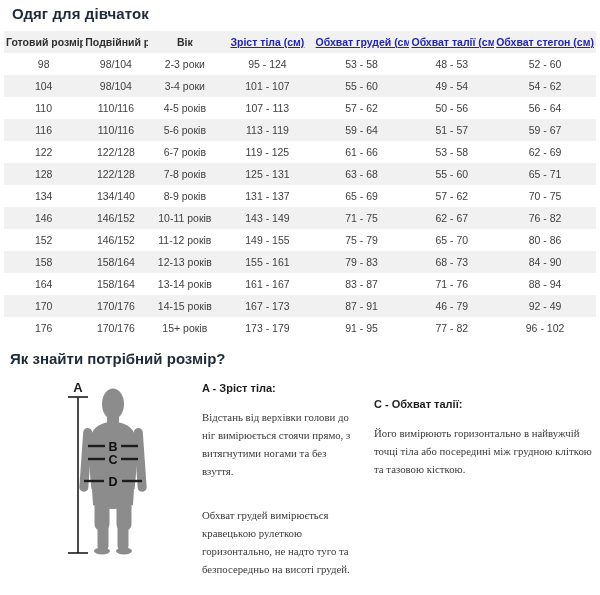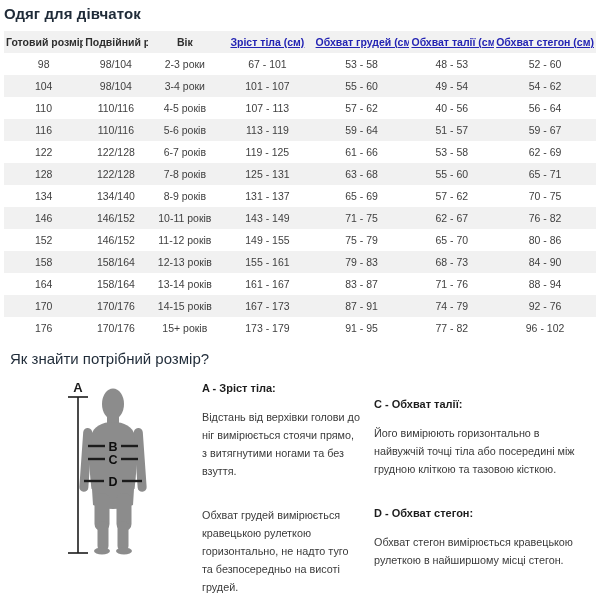--- a/index.html
+++ b/index.html
@@ -18,21 +18,21 @@
     font-family: "Liberation Sans", sans-serif;
     color: var(--text);
     overflow: hidden;
   }
   .page { padding: 5px 4px 0 4px; }
 
   .page-title {
     font-size: 15px;
     font-weight: bold;
     color: var(--heading);
-    margin: 0 0 9px 0;
+    margin: 0 0 9px 8px;
     letter-spacing: 0.1px;
   }
 
   table.size-table {
     width: 100%;
     border-collapse: collapse;
     table-layout: fixed;
     font-size: 10.5px;
   }
   table.size-table th, table.size-table td {
@@ -50,38 +50,38 @@
   a.col-link {
     color: var(--link);
     text-decoration: underline;
     font-weight: bold;
     cursor: pointer;
     text-align: center;
   }
 
   .section-title {
     font-size: 15px;
-    font-weight: normal;
+    font-weight: bold;
     color: var(--heading);
     margin: 11px 0 0 6px;
   }
 
   .guide-row { display: flex; margin-top: 12px; }
   .diagram-wrap { flex: none; width: 186px; padding-left: 56px; padding-top: 2px; }
   .guide-col { font-size: 10.8px; line-height: 18px; }
   .guide-col-left { flex: none; width: 158px; margin-left: 12px; }
   .guide-col-right { flex: 1; margin-left: 14px; padding-top: 16px; padding-right: 4px; }
   .guide-item + .guide-item { margin-top: 26px; }
   .guide-heading {
     font-size: 11px;
     font-weight: bold;
     color: #1d1d1d;
     margin-bottom: 11px;
   }
-  .guide-text { color: #3a3a3a; }
+  .guide-text { color: #3a3a3a; font-family: Liberation Serif, serif; }
 
   svg.body-diagram { display: block; }
 </style>
 </head>
 <body>
 
 <div class="page">
 
   <h1 class="page-title">Одяг для дівчаток</h1>
 
@@ -104,41 +104,41 @@
         <th><a class="col-link" href="#">Обхват грудей (см)</a></th>
         <th><a class="col-link" href="#">Обхват талії (см)</a></th>
         <th><a class="col-link" href="#">Обхват стегон (см)</a></th>
       </tr>
     </thead>
     <tbody>
         <tr>
           <td>98</td>
           <td>98/104</td>
           <td>2-3 роки</td>
-          <td>67 - 101</td>
+          <td>95 - 124</td>
           <td>53 - 58</td>
           <td>48 - 53</td>
           <td>52 - 60</td>
         </tr>
         <tr>
           <td>104</td>
           <td>98/104</td>
           <td>3-4 роки</td>
           <td>101 - 107</td>
           <td>55 - 60</td>
           <td>49 - 54</td>
           <td>54 - 62</td>
         </tr>
         <tr>
           <td>110</td>
           <td>110/116</td>
           <td>4-5 років</td>
           <td>107 - 113</td>
           <td>57 - 62</td>
-          <td>40 - 56</td>
+          <td>50 - 56</td>
           <td>56 - 64</td>
         </tr>
         <tr>
           <td>116</td>
           <td>110/116</td>
           <td>5-6 років</td>
           <td>113 - 119</td>
           <td>59 - 64</td>
           <td>51 - 57</td>
           <td>59 - 67</td>
@@ -205,22 +205,22 @@
           <td>83 - 87</td>
           <td>71 - 76</td>
           <td>88 - 94</td>
         </tr>
         <tr>
           <td>170</td>
           <td>170/176</td>
           <td>14-15 років</td>
           <td>167 - 173</td>
           <td>87 - 91</td>
-          <td>74 - 79</td>
-          <td>92 - 76</td>
+          <td>46 - 79</td>
+          <td>92 - 49</td>
         </tr>
         <tr>
           <td>176</td>
           <td>170/176</td>
           <td>15+ років</td>
           <td>173 - 179</td>
           <td>91 - 95</td>
           <td>77 - 82</td>
           <td>96 - 102</td>
         </tr>
@@ -282,20 +282,16 @@
       <div class="guide-item">
         <div class="guide-text">Обхват грудей вимірюється кравецькою рулеткою горизонтально, не надто туго та безпосередньо на висоті грудей.</div>
       </div>
     </div>
 
     <div class="guide-col guide-col-right">
       <div class="guide-item">
         <div class="guide-heading">C - Обхват талії:</div>
         <div class="guide-text">Його вимірюють горизонтально в найвужчій точці тіла або посередині між грудною кліткою та тазовою кісткою.</div>
       </div>
-      <div class="guide-item">
-        <div class="guide-heading">D - Обхват стегон:</div>
-        <div class="guide-text">Обхват стегон вимірюється кравецькою рулеткою в найширшому місці стегон.</div>
-      </div>
     </div>
 
   </div>
 </div>
 
 </body></html>

